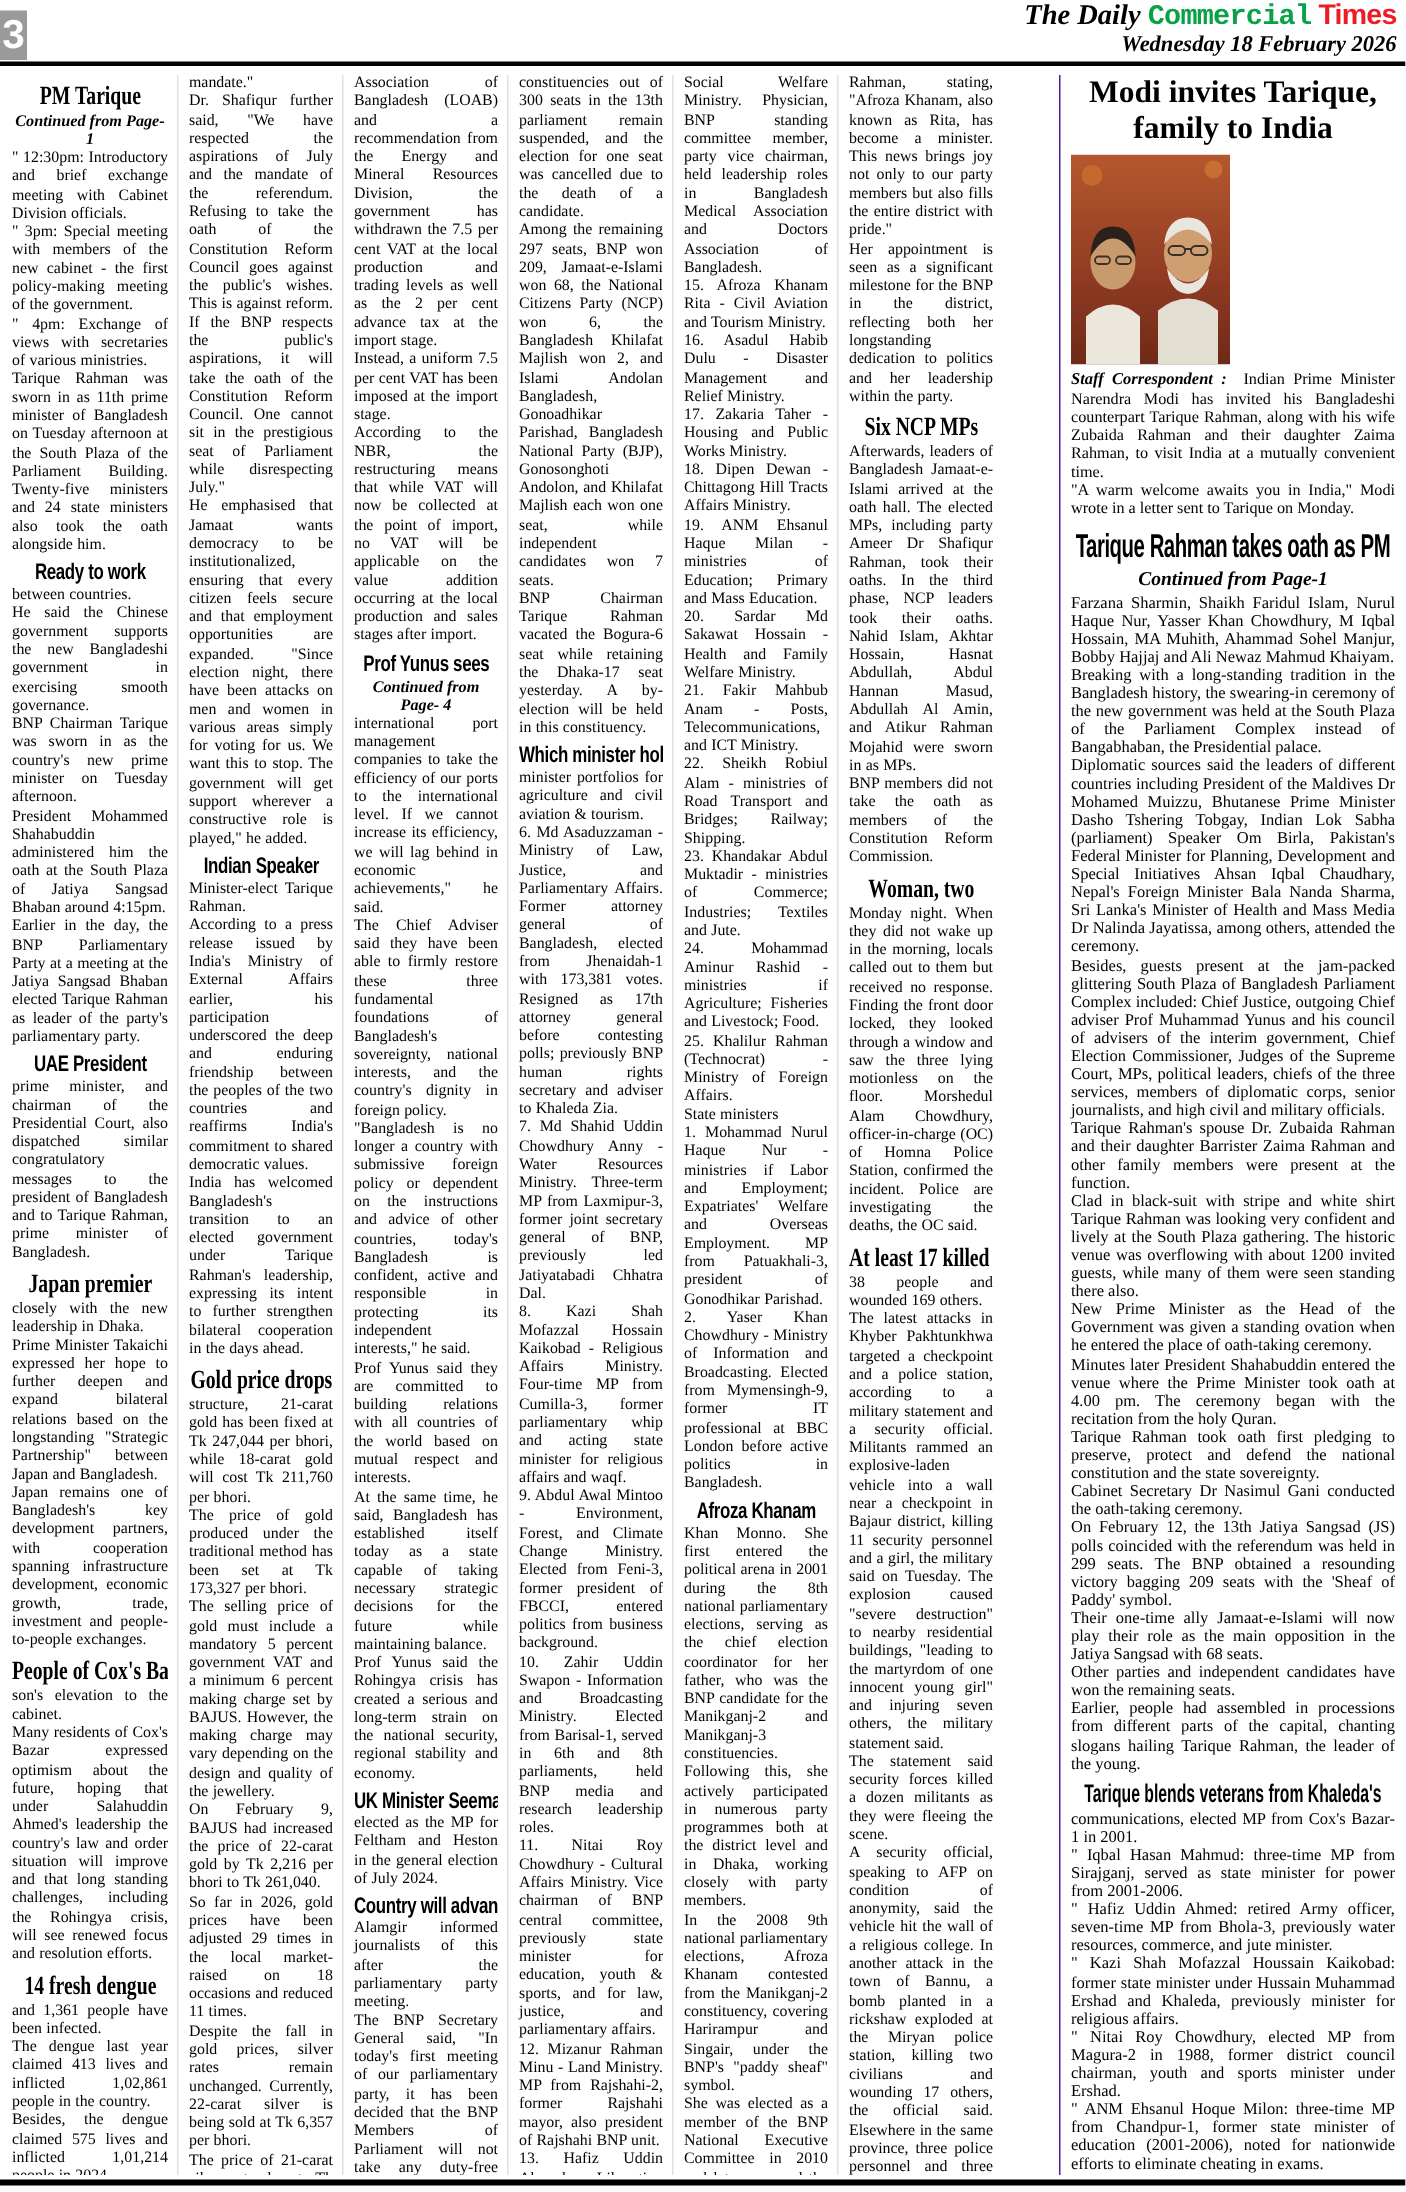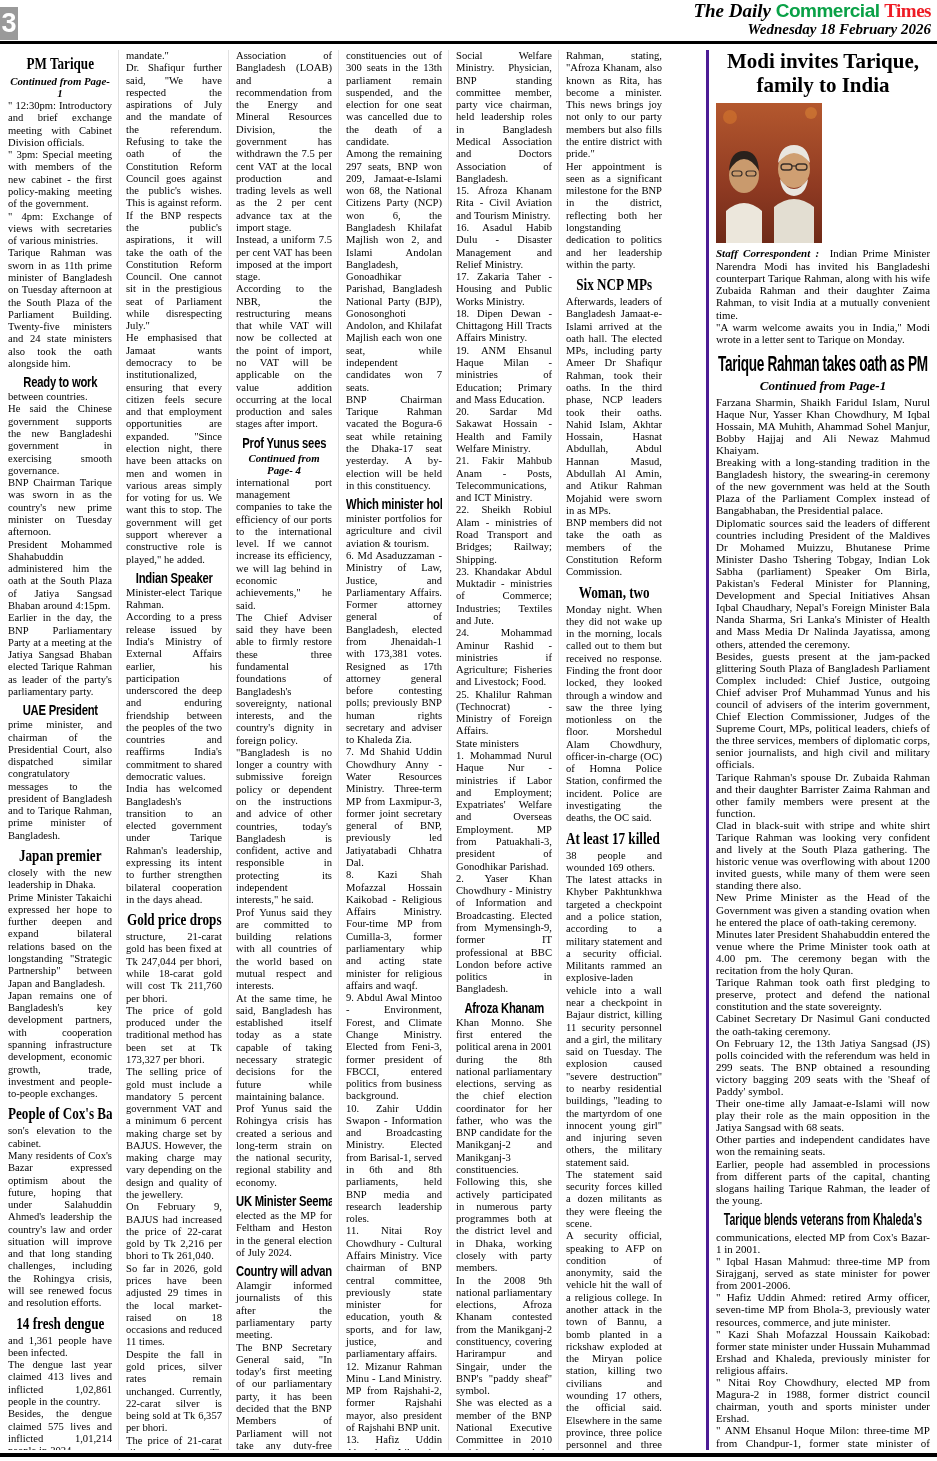--- a/index.html
+++ b/index.html
@@ -8,33 +8,33 @@
          font-family:"Liberation Serif", serif; }
   .page { position:relative; width:937px; height:1461px; background:#fff; }
 
   
   .pagenum { position:absolute; left:0; top:7px; width:18px; height:33px;
              background:#9a9a9a; color:#fff; font-family:"Liberation Sans",sans-serif;
              font-weight:bold; font-size:27px; line-height:33px; text-align:center; }
   .masthead { position:absolute; right:6px; top:1px; text-align:right; line-height:1.05; }
   .mast-line1 { font-size:19px; font-weight:bold; white-space:nowrap; }
   .the-daily { font-family:"Liberation Serif",serif; font-style:italic; color:#000; }
-  .commercial { font-family:Liberation Sans, sans-serif; letter-spacing:-0.5px; color:var(--green,#0aa147); }
-  .times { font-family:Liberation Serif, serif; letter-spacing:-0.5px; color:var(--red,#ee1c25);text-align:right; }
+  .commercial { font-family:Liberation Mono, monospace; letter-spacing:-0.5px; color:var(--green,#0aa147); }
+  .times { font-family:Liberation Sans, sans-serif; letter-spacing:-0.5px; color:var(--red,#ee1c25);text-align:right; }
   .issue-date { font-family:"Liberation Serif",serif; font-style:italic; font-weight:bold; font-size:15px; margin-top:1px; }
   .header-rule { position:absolute; left:0; top:41px; width:937px; height:3px; background:#000; }
   .bottom-rule { position:absolute; left:0; bottom:4px; width:937px; height:4px; background:#000; }
 
   
   .content { position:absolute; left:8px; top:50px; width:922px; height:1400px;
              display:flex; align-items:stretch;gap:38px; }
   #news-columns { display:flex; flex:0 0 auto; }
   .ncol { flex:0 0 104px; width:104px; overflow:hidden; }
   .ncol:not(:first-child) { margin-left:6px; padding-left:7px; border-left:1px solid #e0e0e0; }
-  .right-sec { flex:1 1 auto; margin-left:6px; padding-left:7px; border-left:3px solid #4c1d95; overflow:hidden; }
+  .right-sec { flex:1 1 auto; margin-left:6px; padding-left:7px; border-left:1px solid #4c1d95; overflow:hidden; }
 
   
   .blk-p { font-size:10.6px; line-height:1.16; text-align:justify; margin:0; word-spacing:0.2px; }
   .blk-hs, .blk-hn { white-space:nowrap; width:134%; transform:scaleX(0.75); transform-origin:0 50%;
                      text-align:center; margin:3px 0 1px; font-weight:bold; }
   .blk-hs { font-family:"Liberation Serif",serif; font-size:17.5px; }
   .blk-hn { font-family:"Liberation Sans",sans-serif; font-size:15px; letter-spacing:-0.3px; }
   .blk-cont { font-weight:bold; font-style:italic; font-size:10.8px; text-align:center; margin:0 0 1px; }
 
   

